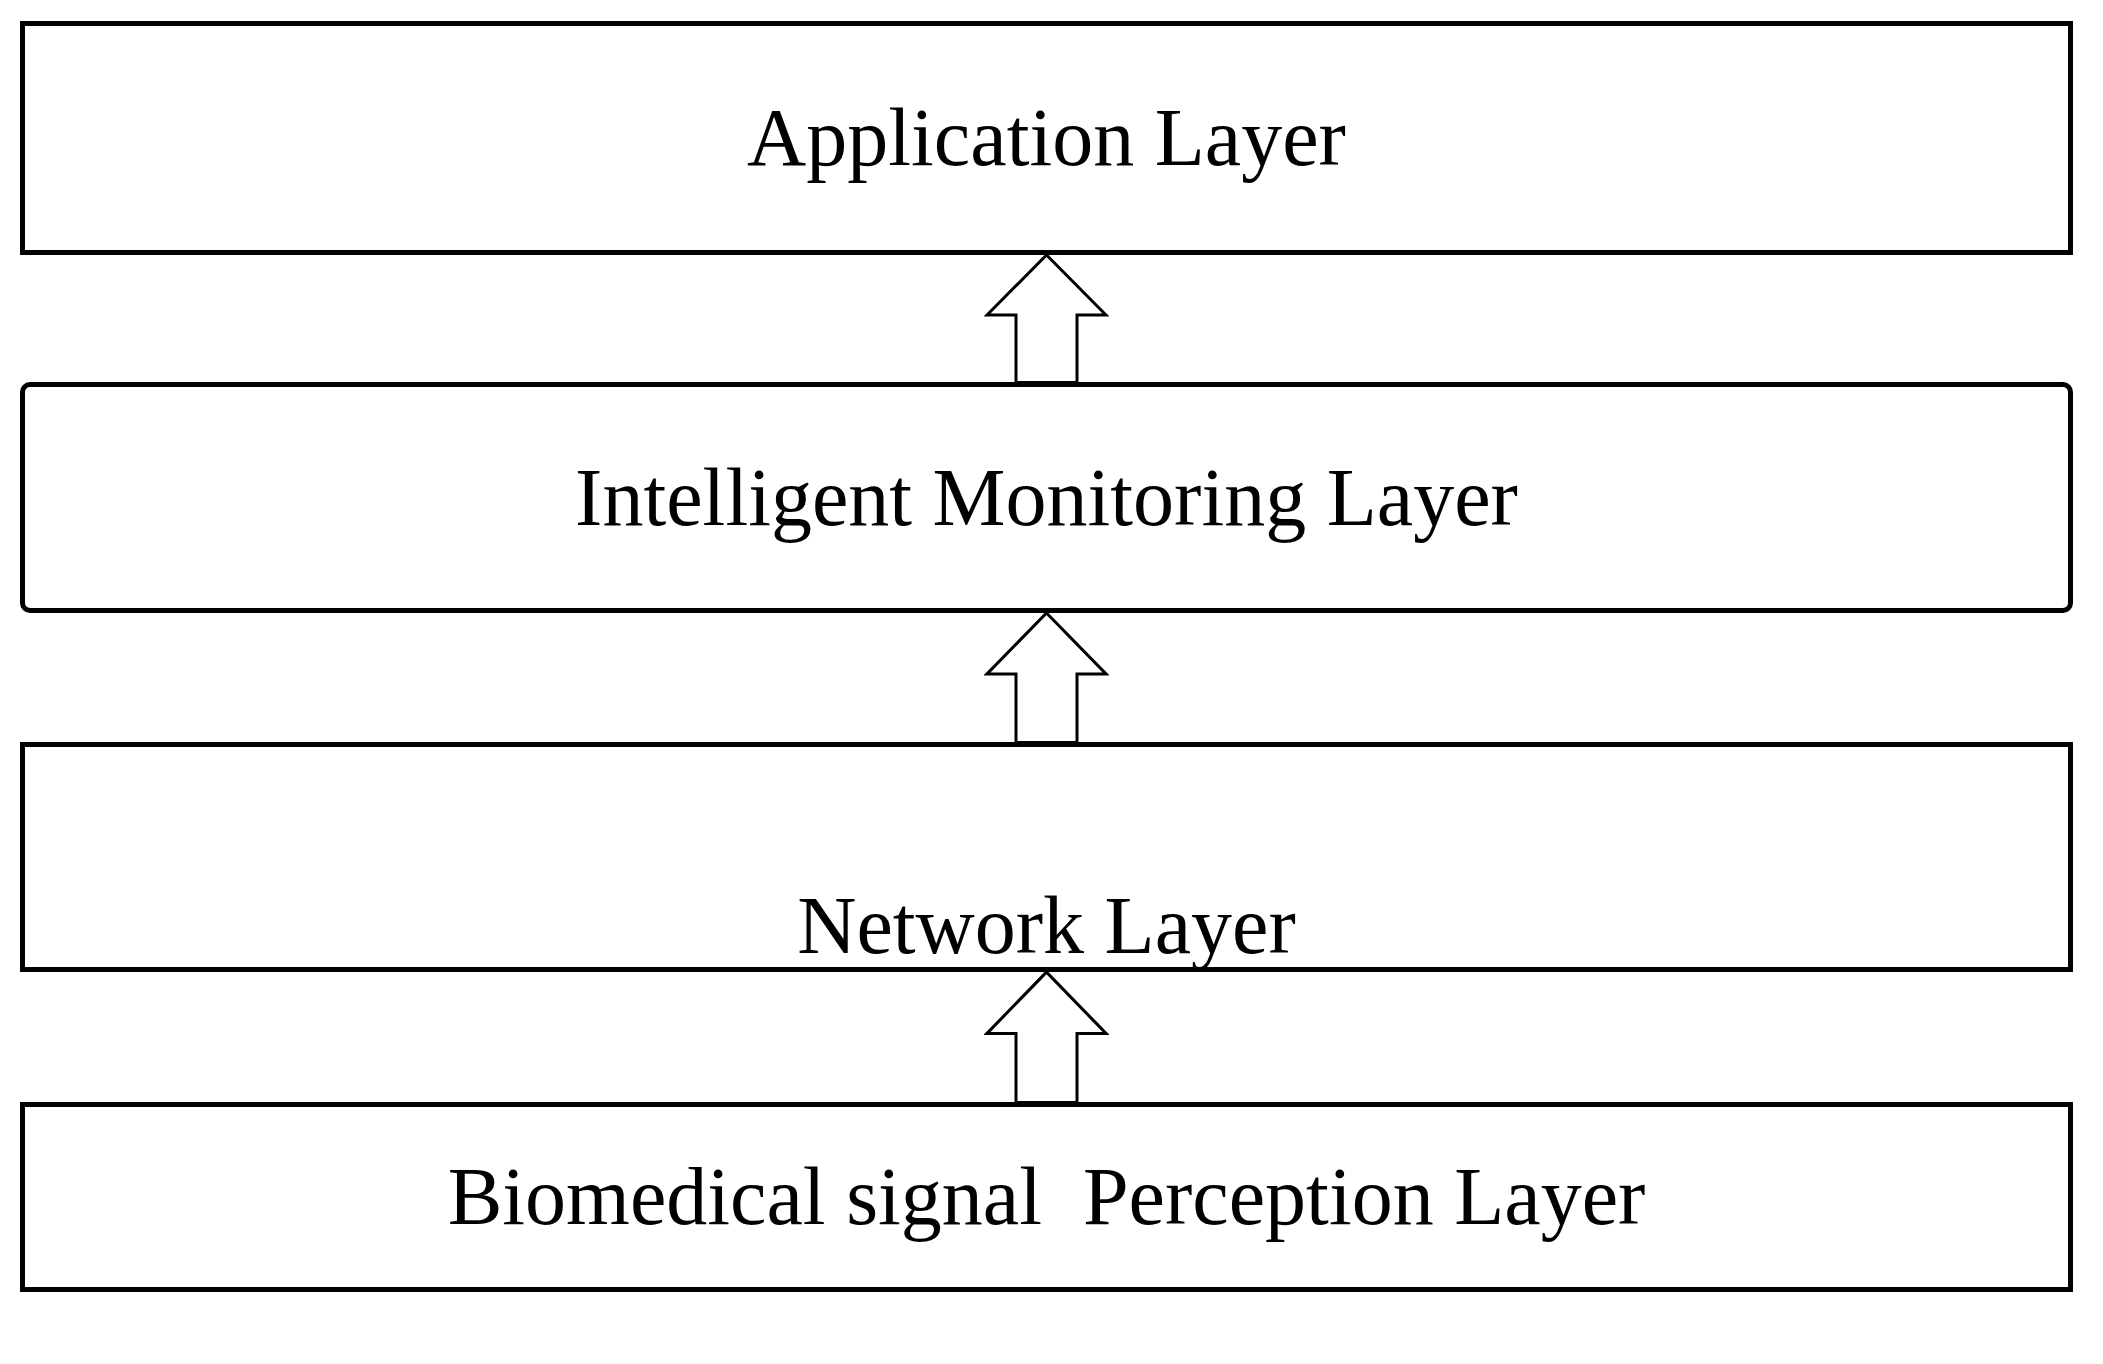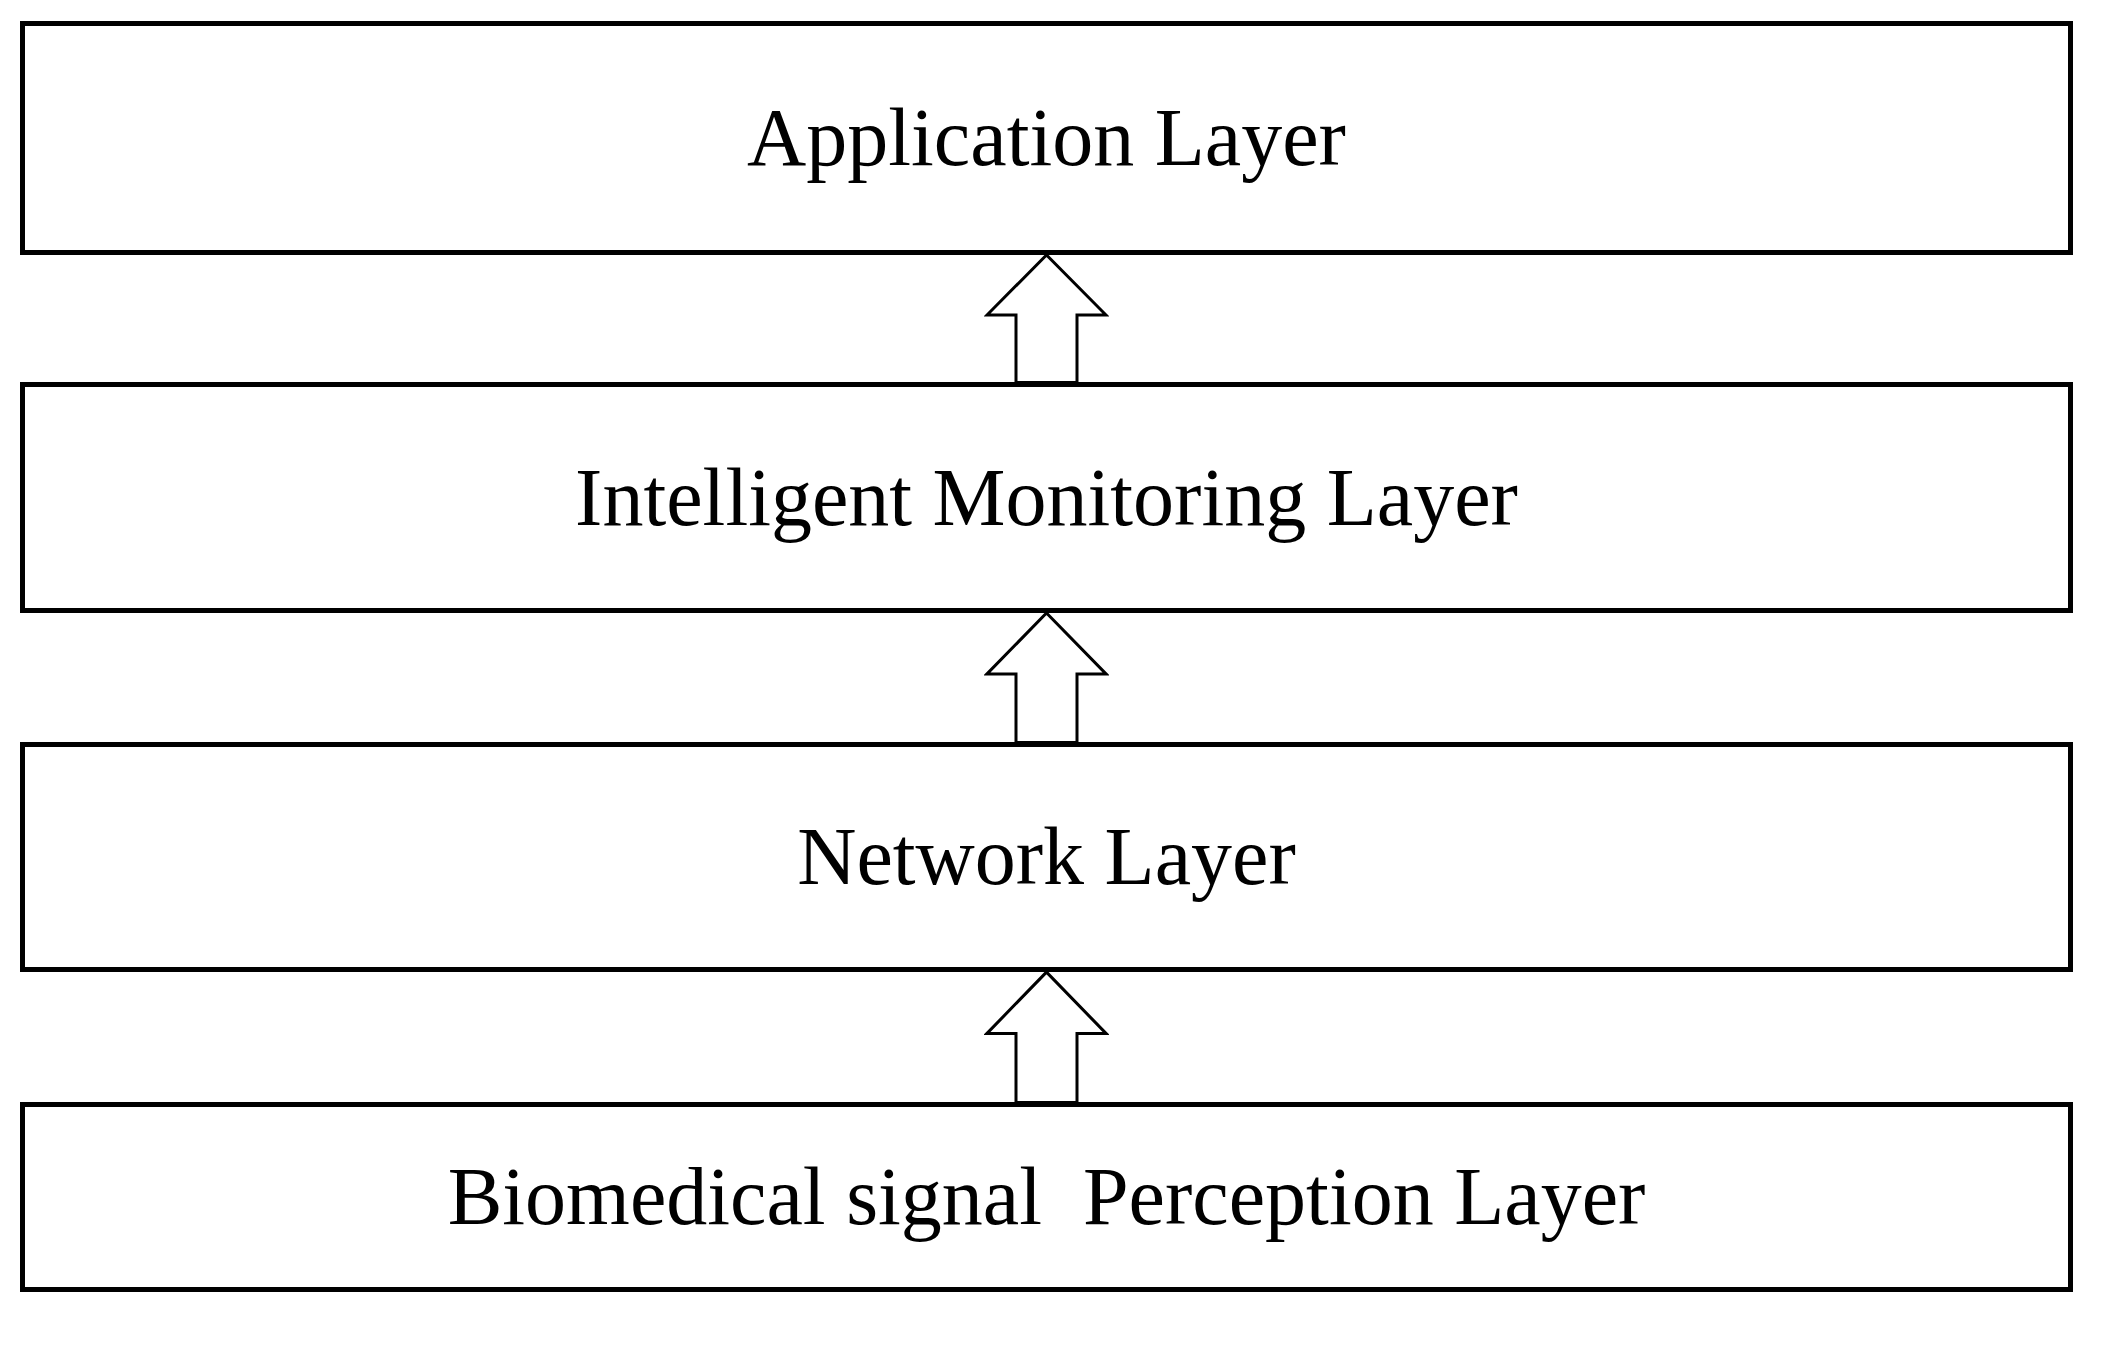--- a/index.html
+++ b/index.html
@@ -31,22 +31,22 @@
     justify-content: center;
   }
   .layer-label {
     font-size: 82px;
     color: #000000;
     white-space: pre;      
     letter-spacing: 0px;
     line-height: 1;
   }
   .box-application { top: 21px;  height: 234px; font-family: Liberation Serif, serif; }
-  .box-monitoring  { top: 382px; height: 231px; }
-  .box-network     { top: 742px; height: 230px; }
+  .box-monitoring  { top: 382px; height: 231px; border-radius: 10px; }
+  .box-network     { top: 742px; height: 230px; align-items: flex-end; }
   .box-perception  { top: 1102px; height: 190px; }
 
   .up-arrow {
     position: absolute;
     left: 984px;
     width: 125px;
   }
   .arrow-1 { top: 253px; height: 131px; }
   .arrow-2 { top: 611px; height: 133px; }
   .arrow-3 { top: 970px; height: 134px; }

